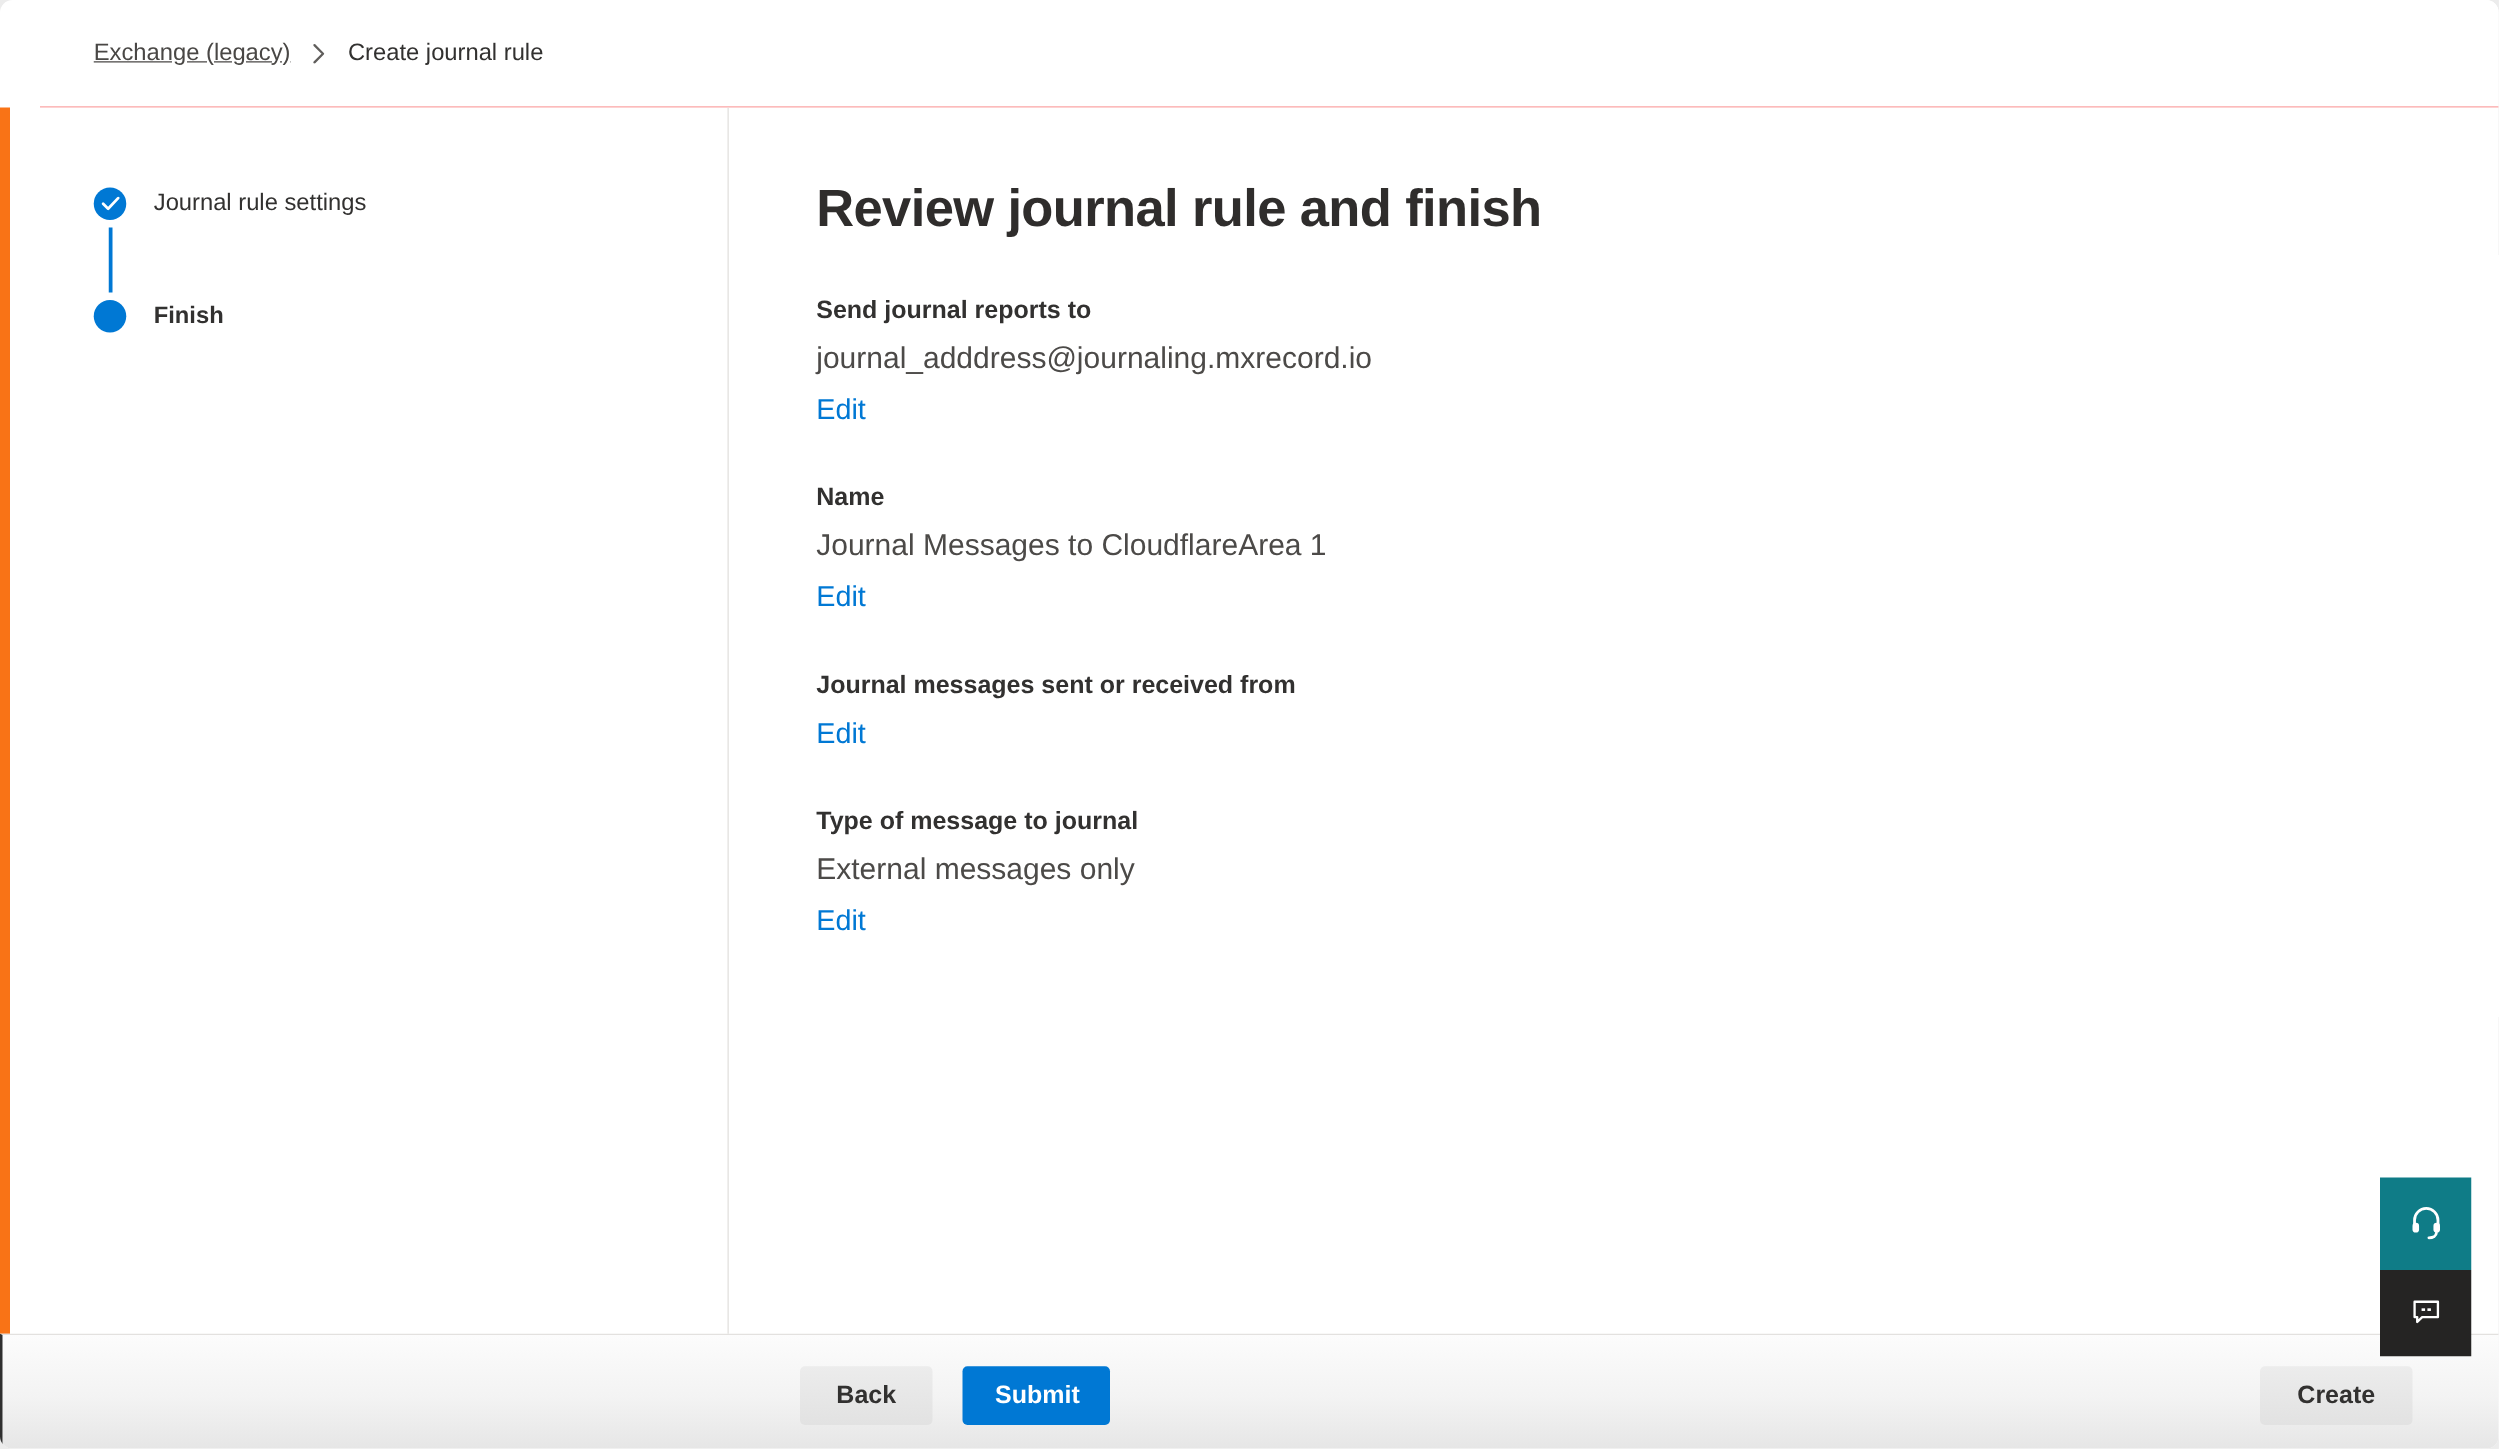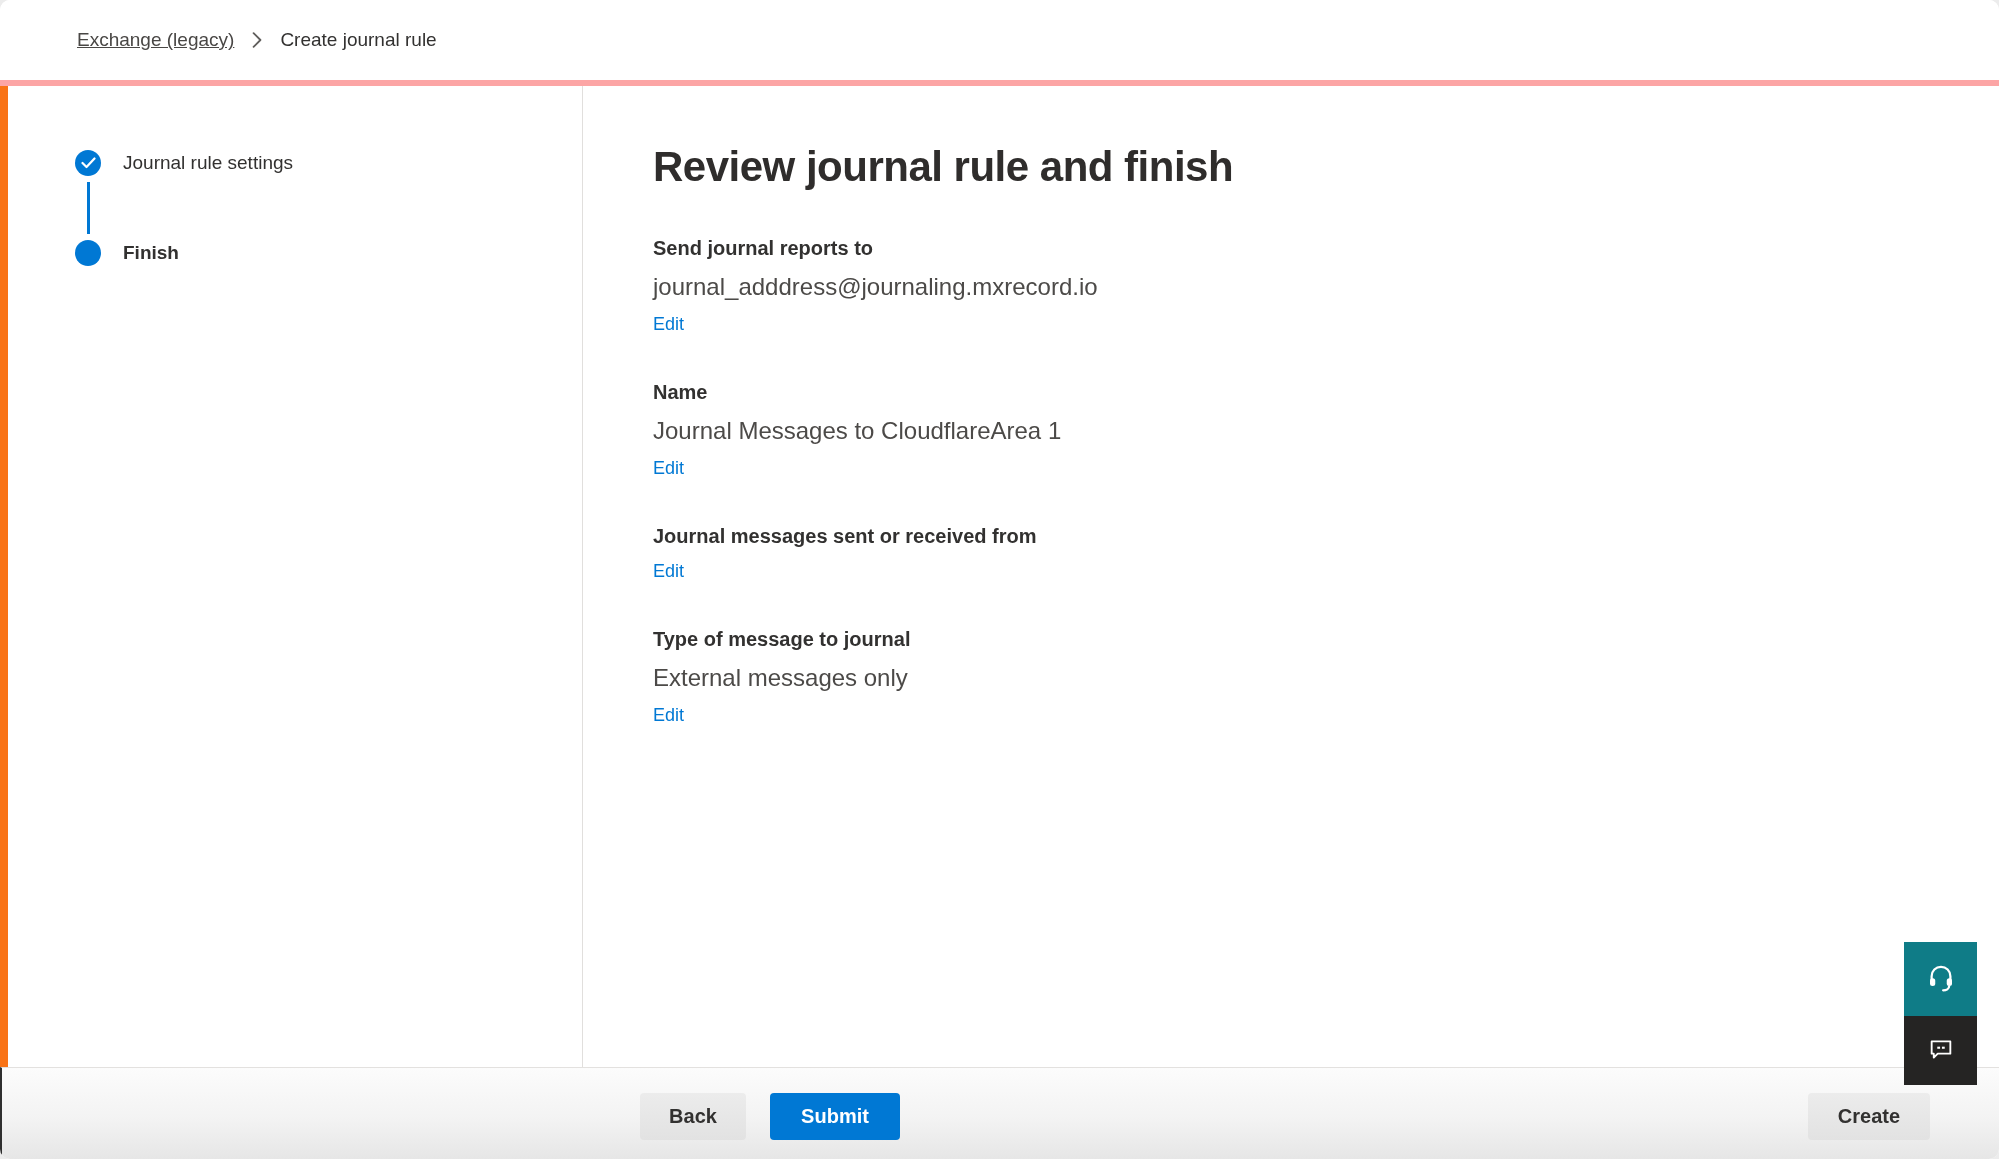--- a/index.html
+++ b/index.html
@@ -12,23 +12,24 @@
     border-radius: 10px;
     overflow: hidden;
     position: relative;
     display: flex; flex-direction: column;
   }
 
   
   .header {
     height: 86px; flex: 0 0 86px;
     display: flex; align-items: center;
-    padding-left: 77px;
+    padding-left: 43px;
     background: #ffffff;
-    border-bottom: 6px solid #fca5a5;
+    border-bottom: 1px solid #fca5a5;
+    margin-left: 32px;
   }
   .breadcrumb { display: flex; align-items: center; gap: 16px; font-size: 19px; }
   .crumb-link { color: #494745; text-decoration: underline; cursor: pointer; }
   .crumb-sep { display: flex; align-items: center; color: #605e5c; }
   .crumb-current { color: #323130; }
 
   
   .content-row {
     flex: 1 1 auto; display: flex; min-height: 0;
     border-left: 8px solid #f97316;
@@ -56,21 +57,21 @@
   
   .main-panel { flex: 1 1 auto; padding: 57px 0 0 70px; }
   .page-title {
     font-size: 42px; font-weight: 700; color: #2f2d2c;
     letter-spacing: -0.5px; margin-bottom: 46px;
   }
   .section { margin-bottom: 46px; }
   .section-label { font-size: 20px; font-weight: 700; color: #323130; margin-bottom: 13px; }
   .section-value { font-size: 24px; color: #4c4a48; margin-bottom: 13px; }
   .section-value:empty { display: none; }
-  .edit-link { font-size: 18px; color: #0078d4; cursor: pointer; display: inline-block; }
+  .edit-link { font-size: 23px; color: #0078d4; cursor: pointer; display: inline-block; }
 
   
   .footer {
     height: 92px; flex: 0 0 92px;
     position: relative;
     background: linear-gradient(180deg, #fcfcfc 0%, #f3f3f3 55%, #e6e6e6 100%);
     border-top: 1px solid #e3e1df;
     border-left: 2px solid #2f2f2f;
   }
   .btn {
@@ -78,21 +79,21 @@
     border: none; border-radius: 4px;
     font-family: inherit; font-size: 20px; font-weight: 700;
     cursor: pointer; padding: 0 26px;
   }
   .btn-standard {
     background: linear-gradient(180deg, #ececec, #e2e2e2);
     color: #323130;
   }
   .btn-primary { background: #0078d4; color: #ffffff; }
   .btn-back   { left: 638px; width: 106px; }
-  .btn-submit { left: 768px; width: 130px; }
+  .btn-submit { left: 768px; width: 118px; }
   .btn-cancel { right: 69px; width: 122px; }
 
   
   .float-btn {
     position: absolute; right: 22px; width: 73px;
     display: flex; align-items: center; justify-content: center;
     border: none; cursor: pointer; z-index: 10;
   }
   .float-support  { top: 942px; height: 74px; background: #0f7c87; }
   .float-feedback { top: 1016px; height: 69px; background: #252423; }

